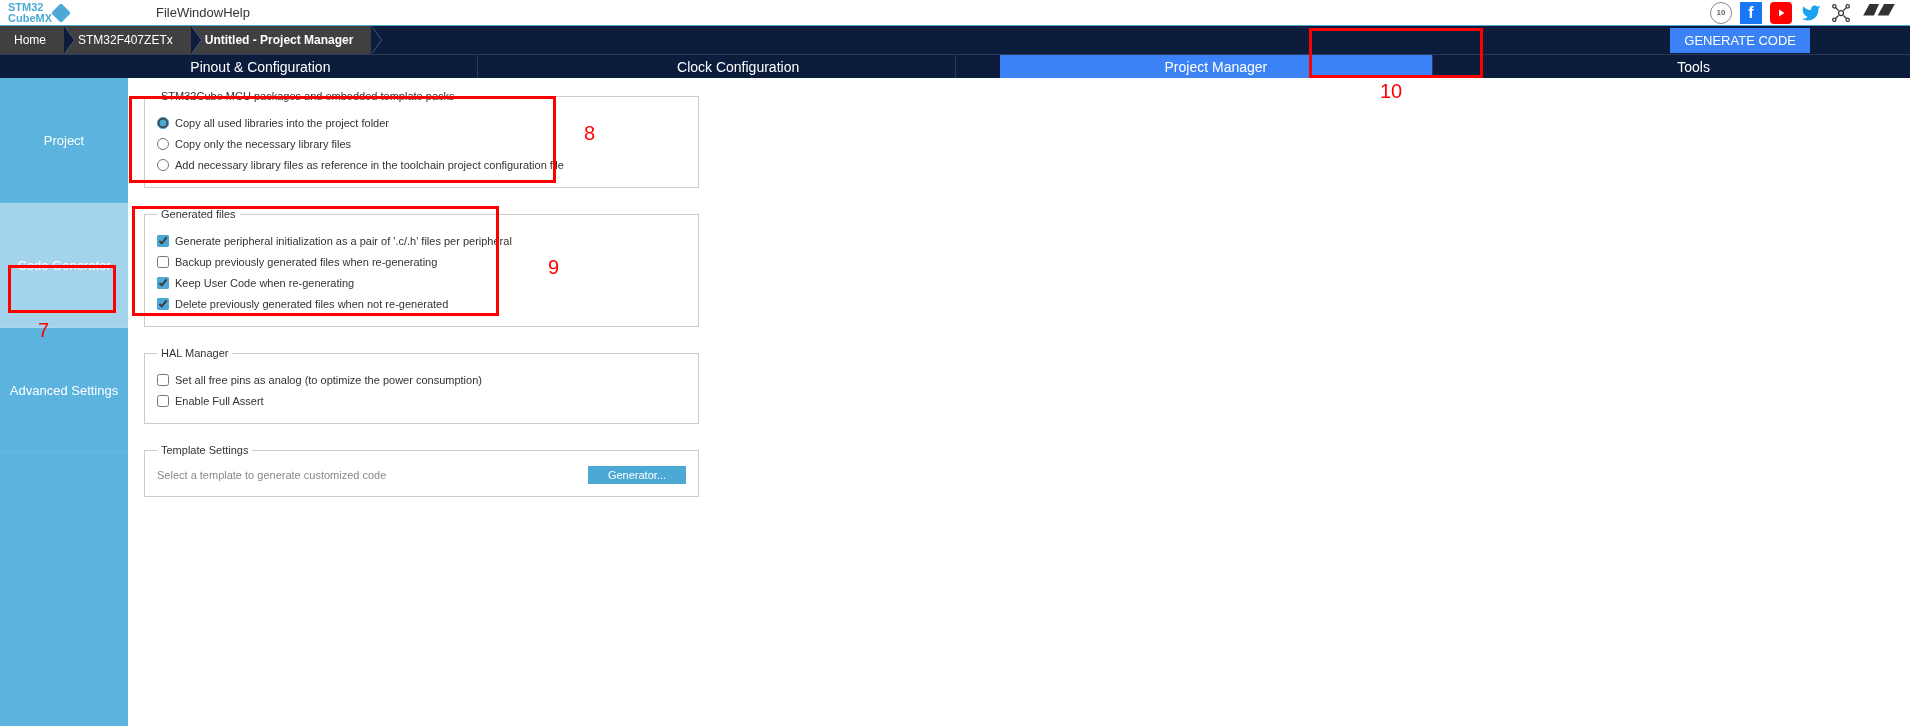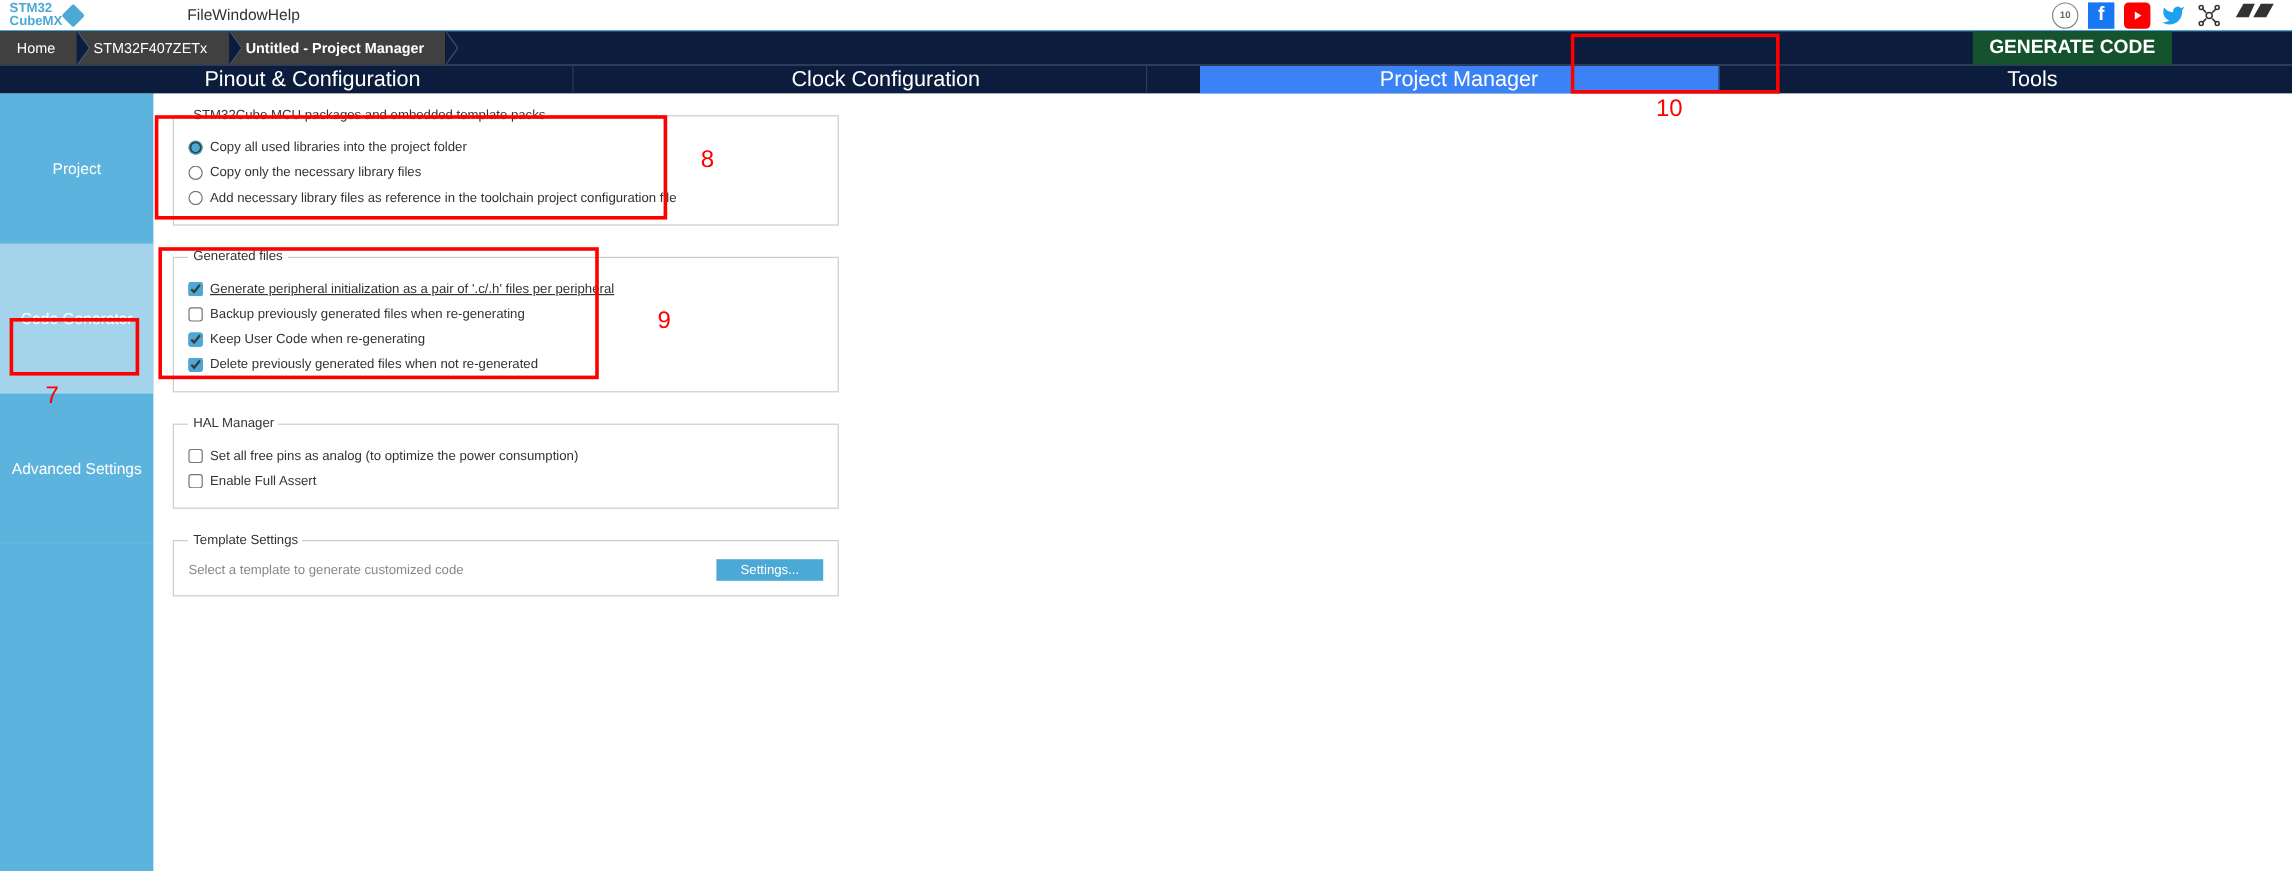--- a/index.html
+++ b/index.html
@@ -20,42 +20,42 @@
 .tw-icon { color: #1da1f2; font-size: 20px; }
 .net-icon { color: #333; font-size: 18px; }
 .st-logo { font-size: 16px; font-weight: bold; font-style: italic; color: #333; }
 
 
 .breadcrumb-bar { display: flex; align-items: center; height: 28px; background: #0b1c3c; }
 .breadcrumb-item { color: #fff; font-size: 12px; padding: 0 18px 0 14px; height: 28px; display: flex; align-items: center; position: relative; background: #404040; }
 .breadcrumb-item::after { content: ''; position: absolute; right: -10px; top: 0; width: 0; height: 0; border-top: 14px solid transparent; border-bottom: 14px solid transparent; border-left: 10px solid #0b1c3c; z-index: 2; }
 .breadcrumb-item::before { content: ''; position: absolute; right: -11px; top: 0; width: 0; height: 0; border-top: 14px solid transparent; border-bottom: 14px solid transparent; border-left: 10px solid #4a5a7a; z-index: 1; }
 .breadcrumb-item.bold { font-weight: bold; }
-.generate-btn { margin-left: auto; margin-right: 100px; background: #14532d; color: #fff; font-size: 16px; font-weight: bold; padding: 5px 14px; border: none; cursor: pointer; }
+.generate-btn { margin-left: auto; margin-right: 100px; background: #3b82f6; color: #fff; font-size: 13px; font-weight: normal; padding: 5px 14px; border: none; cursor: pointer; }
 
 
 .main-tabs { display: flex; height: 24px; background: #0b1c3c; border-top: 1px solid #2a3a5a; }
-.main-tab { flex: 1; color: #fff; font-size: 18px; display: flex; align-items: center; justify-content: center; cursor: pointer; border-right: 1px solid #2a3a5a; margin-left: 44px; }
+.main-tab { flex: 1; color: #fff; font-size: 14px; display: flex; align-items: center; justify-content: center; cursor: pointer; border-right: 1px solid #2a3a5a; margin-left: 44px; }
 .main-tab.active { background: #3b82f6; }
 .main-tab:last-child { border-right: none; }
 
 
 .main-layout { display: flex; height: calc(100% - 78px); }
 .side-nav { width: 128px; background: #5cb3de; display: flex; flex-direction: column; }
 .side-nav-item { height: 125px; display: flex; align-items: center; justify-content: center; color: #fff; font-size: 13px; cursor: pointer; border-bottom: 1px solid rgba(255,255,255,0.1); }
 .side-nav-item.selected { background: #a3d4eb; }
 
 .content { flex: 1; padding: 12px 16px; background: #fff; }
 
 fieldset { border: 1px solid #ccc; padding: 10px 12px 12px 12px; margin-bottom: 20px; width: 555px; }
 legend { font-size: 11px; color: #333; padding: 0 4px; }
 .option-row { display: flex; align-items: center; gap: 6px; height: 21px; font-size: 11px; color: #333; }
 .option-row input[type="radio"], .option-row input[type="checkbox"] { width: 12px; height: 12px; accent-color: #4ca9d6; }
 .option-row label { cursor: pointer; }
-.underline { text-decoration: underline; }
+.underline { }
 
 .template-row { display: flex; align-items: center; justify-content: space-between; }
 .template-text { font-size: 11px; color: #888; }
 .settings-btn { background: #4ca9d6; color: #fff; font-size: 11px; border: none; padding: 3px 20px; cursor: pointer; }
 
 
 .anno-box { position: absolute; border: 3px solid #ff0000; pointer-events: none; z-index: 100; }
 .anno-label { position: absolute; color: #ff0000; font-size: 20px; font-weight: normal; z-index: 101; pointer-events: none; }
 </style>
 </head>
@@ -176,21 +176,21 @@
       <div class="option-row">
         <input type="checkbox" style="">
         <label>Enable Full Assert</label>
       </div>
     </fieldset>
 
     <fieldset>
       <legend>Template Settings</legend>
       <div class="template-row">
         <span class="template-text">Select a template to generate customized code</span>
-        <button class="settings-btn">Settings...</button>
+        <button class="settings-btn">Generator...</button>
       </div>
     </fieldset>
 
   </div>
 </div>
 
 <div class="anno-box" style="left:8px; top:265px; width:108px; height:48px;"></div>
 <div class="anno-label" style="left:38px; top:319px;">7</div>
 
 <div class="anno-box" style="left:129px; top:96px; width:427px; height:87px;"></div>

